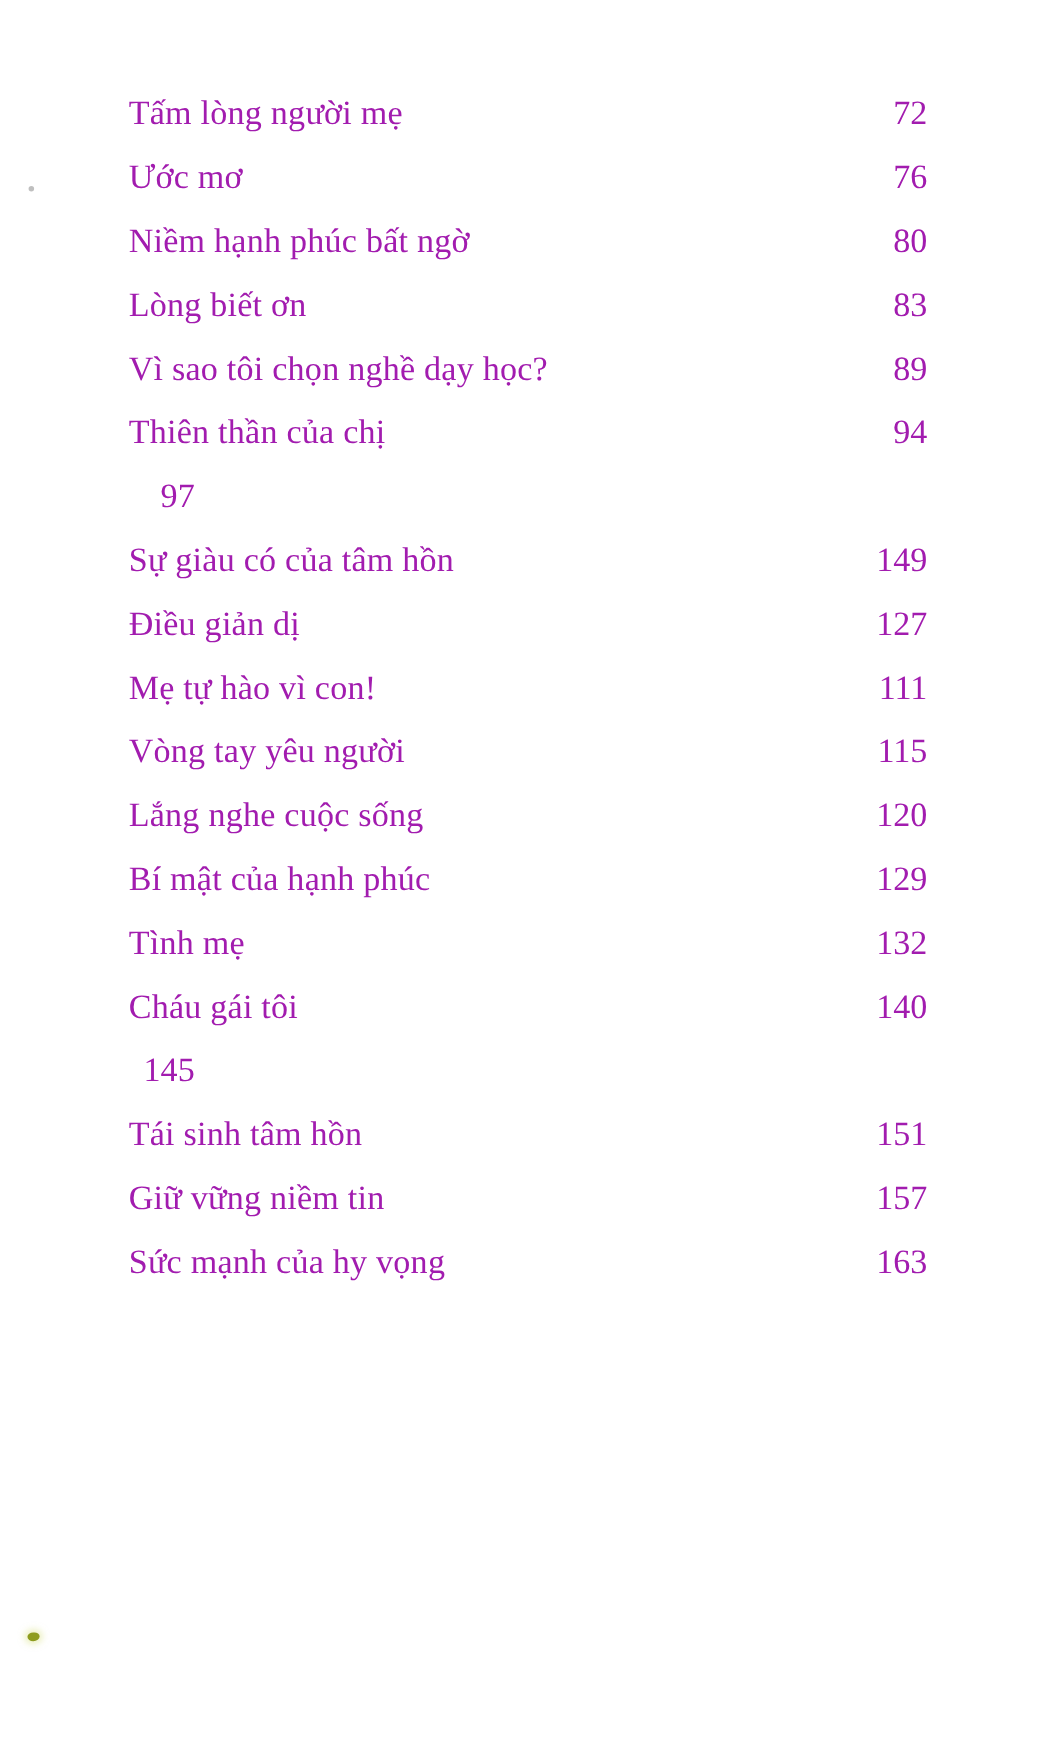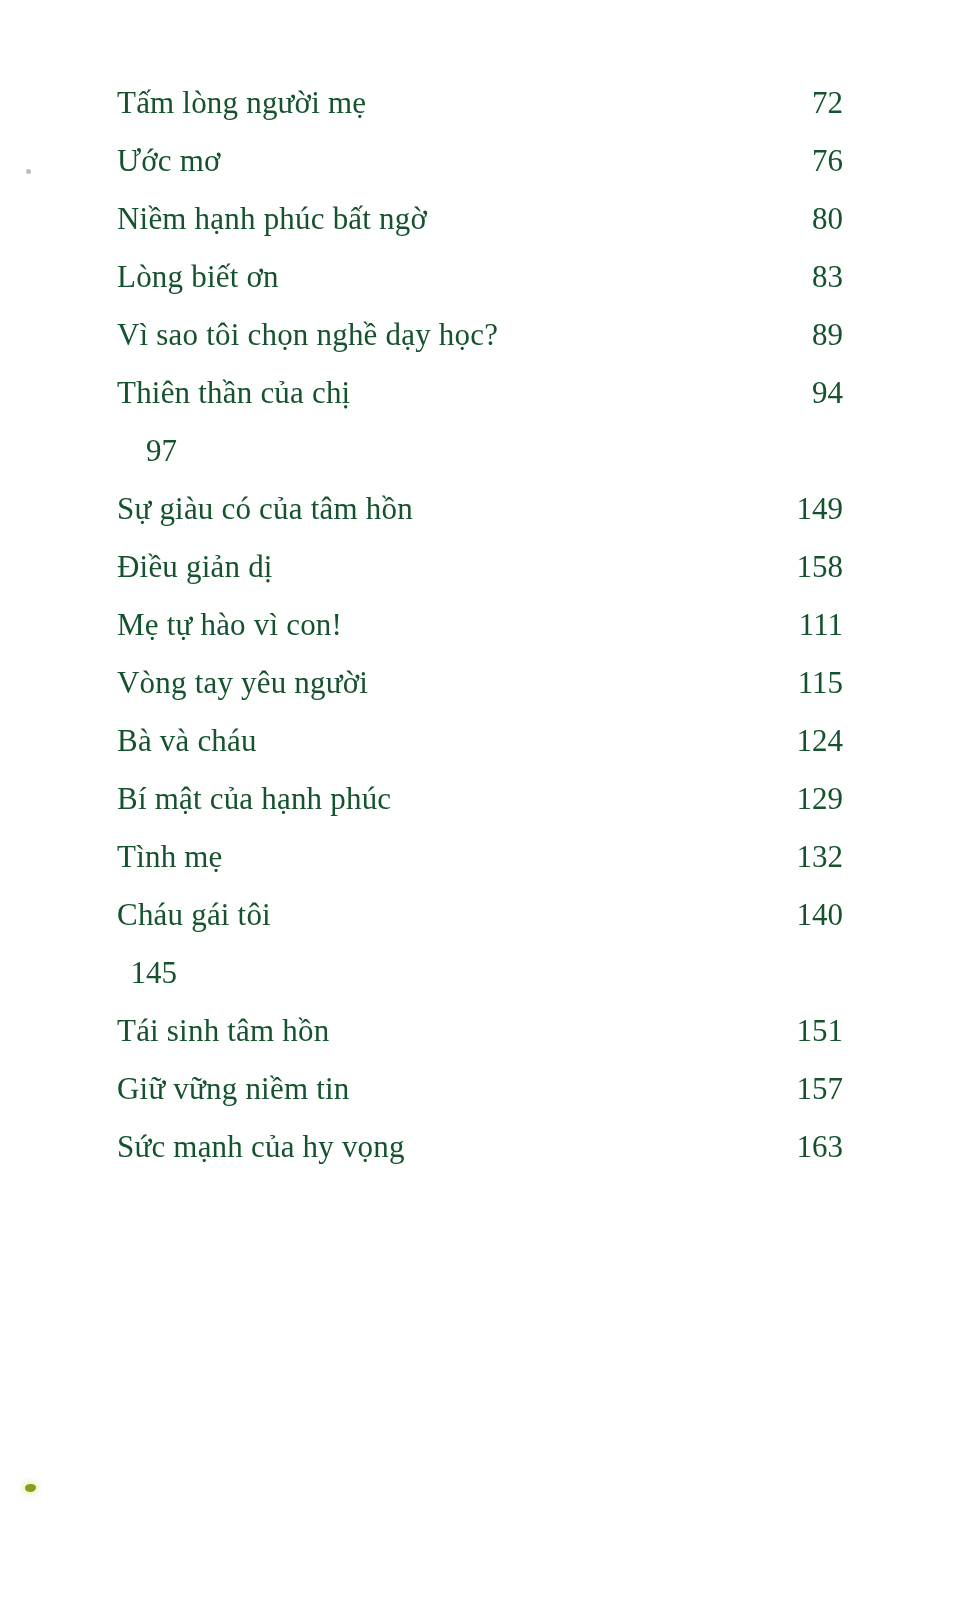--- a/index.html
+++ b/index.html
@@ -7,21 +7,21 @@
     padding: 0;
     background: #ffffff;
   }
   .book-page {
     position: relative;
     width: 960px;
     height: 1598px;
     background: #ffffff;
     overflow: hidden;
     font-family: "Liberation Serif", "DejaVu Serif", serif;
-    color: #14532d;
+    color: #a21caf;
   }
   .toc-list {
     position: absolute;
     top: 74px;
     left: 117px;
     right: 117px;
   }
   .toc-row {
     display: flex;
     justify-content: space-between;
@@ -101,38 +101,38 @@
       <span class="toc-pagenum">97</span>
     </div>
 
     <div class="toc-row">
       <span class="toc-title">Sự giàu có của tâm hồn</span>
       <span class="toc-pagenum">149</span>
     </div>
 
     <div class="toc-row">
       <span class="toc-title">Điều giản dị</span>
-      <span class="toc-pagenum">158</span>
+      <span class="toc-pagenum">127</span>
     </div>
 
     <div class="toc-row">
       <span class="toc-title">Mẹ tự hào vì con!</span>
       <span class="toc-pagenum">111</span>
     </div>
 
     <div class="toc-row">
       <span class="toc-title">Vòng tay yêu người</span>
       <span class="toc-pagenum">115</span>
     </div>
 
+    <div class="toc-row">
+      <span class="toc-title">Lắng nghe cuộc sống</span>
+      <span class="toc-pagenum">120</span>
+    </div>
 
-    <div class="toc-row">
-      <span class="toc-title">Bà và cháu</span>
-      <span class="toc-pagenum">124</span>
-    </div>
 
     <div class="toc-row">
       <span class="toc-title">Bí mật của hạnh phúc</span>
       <span class="toc-pagenum">129</span>
     </div>
 
     <div class="toc-row">
       <span class="toc-title">Tình mẹ</span>
       <span class="toc-pagenum">132</span>
     </div>

